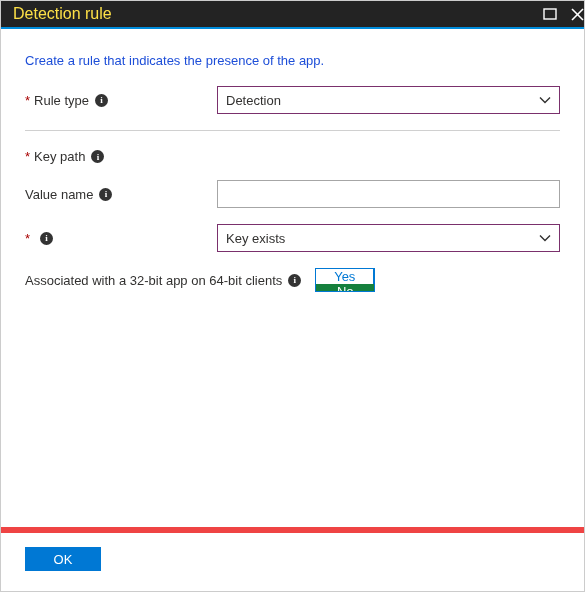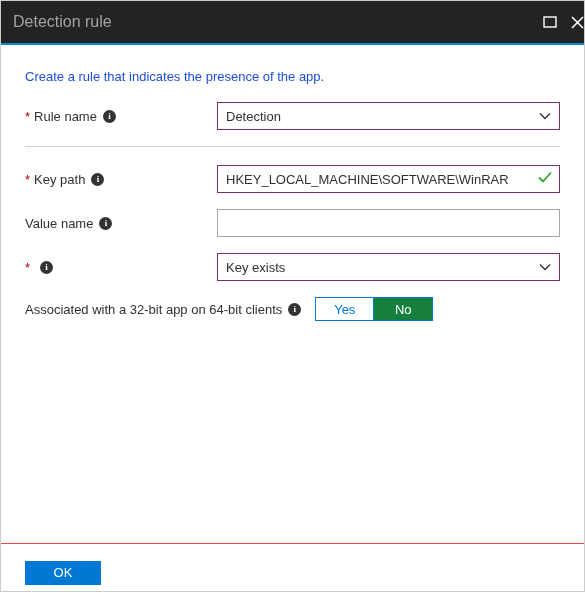--- a/index.html
+++ b/index.html
@@ -7,22 +7,22 @@
     font-family: "Segoe UI", Arial, sans-serif;
     font-size: 13px;
     color: #323130;
     background: #fff;
     width: 585px;
     height: 592px;
     border: 1px solid #ccc;
   }
   .header {
     background: #232323;
-    color: #a3a3a3;
-    height: 44px;
+    color: #fde047;
+    height: 28px;
     display: flex;
     align-items: center;
     padding: 0 0 0 12px;
     border-bottom: 2px solid #008cdb;
   }
   .header-title {
     font-size: 16px;
     font-weight: 400;
     flex: 1;
   }
@@ -133,40 +133,41 @@
     color: #323130;
     display: flex;
     align-items: center;
     margin-right: 14px;
   }
   .toggle-group {
     display: flex;
     border: 1px solid #0078d4;
     height: 24px;
     overflow: hidden;
+    flex-direction: column;
   }
   .toggle-btn {
     width: 58px;
     display: flex;
     align-items: center;
     justify-content: center;
     font-size: 13px;
     cursor: pointer;
   }
   .toggle-yes {
     background: #fff;
     color: #0078d4;
     border-right: 1px solid #0078d4;
   }
   .toggle-no {
     background: #15803d;
     color: #fff;
   }
   .footer {
-    border-top: 1px solid #ef4444;
+    border-top: 6px solid #ef4444;
     padding: 12px 24px;
     height: 58px;
     display: flex;
     align-items: center;
   }
   .ok-btn {
     background: #0078d4;
     color: #fff;
     border: none;
     height: 24px;
@@ -194,21 +195,21 @@
     </span>
   </div>
 </div>
 
 <div class="content">
   <div class="intro">Create a rule that indicates the presence of the app.</div>
 
   <div class="row">
     <div class="label-col">
       <span class="req">*</span>
-      <span>Rule name</span>
+      <span>Rule type</span>
       <span class="info-icon">i</span>
     </div>
     <div class="field-col">
       <div class="sel">
         <span>Detection</span>
         <span class="chevron">
           <svg width="12" height="8" viewBox="0 0 12 8">
               <polyline points="1,1 6,6 11,1" fill="none" stroke="#323130" stroke-width="1.4"></polyline>
             </svg>
         </span>
@@ -217,28 +218,20 @@
   </div>
 
   <hr class="divider">
 
   <div class="row">
     <div class="label-col">
       <span class="req">*</span>
       <span>Key path</span>
       <span class="info-icon">i</span>
     </div>
-    <div class="field-col">
-      <input class="txt" type="text" value="HKEY_LOCAL_MACHINE\SOFTWARE\WinRAR" style="">
-      <span class="check">
-        <svg width="14" height="12" viewBox="0 0 14 12">
-            <polyline points="1,6 5,10 13,1" fill="none" stroke="#2fa52f" stroke-width="1.8"></polyline>
-          </svg>
-      </span>
-    </div>
   </div>
 
   <div class="row">
     <div class="label-col">
       <span>Value name</span>
       <span class="info-icon">i</span>
     </div>
     <div class="field-col">
       <input class="txt plain" type="text" value="" style="">
     </div>

